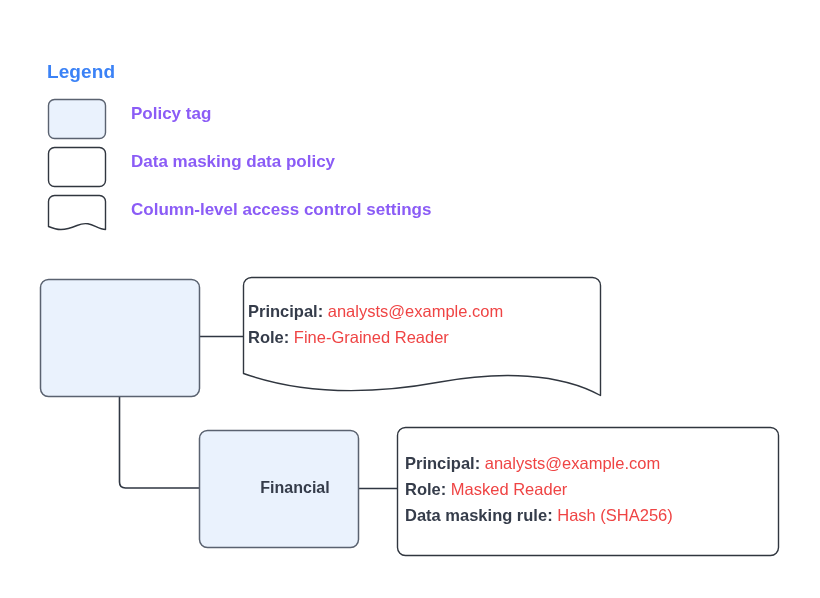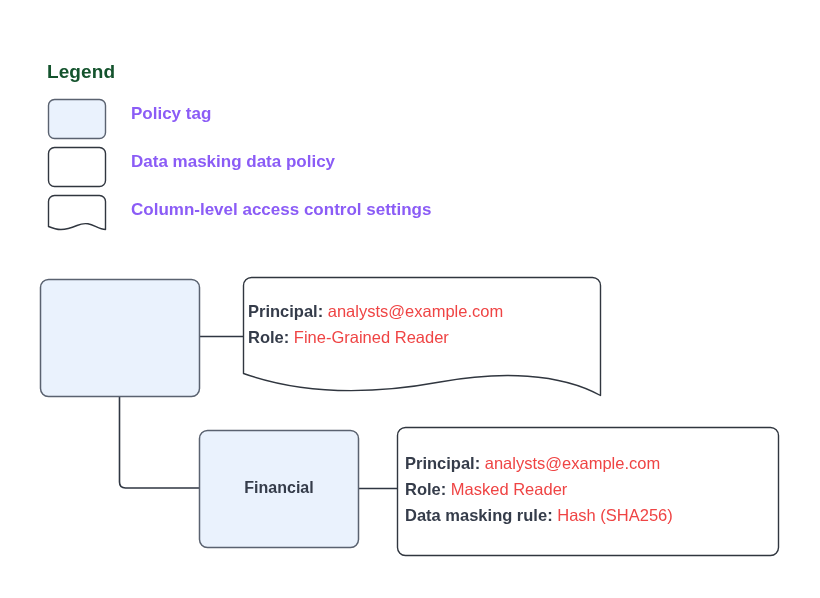--- a/index.html
+++ b/index.html
@@ -28,21 +28,21 @@
     overflow: visible;
   }
 
   
   .legend-title {
     position: absolute;
     left: 47px;
     top: 61px;
     font-size: 19px;
     font-weight: bold;
-    color: #14532d;
+    color: #3b82f6;
     letter-spacing: 0.1px;
     white-space: nowrap;
   }
   .legend-label {
     position: absolute;
     font-size: 17px;
     font-weight: bold;
     color: #8b5cf6;
     white-space: nowrap;
     left: 131px;
@@ -62,20 +62,21 @@
   }
   #label-confidential {
     left: 40px;
     top: 327px;
     width: 160px;
   }
   #label-financial {
     left: 199px;
     top: 479px;
     width: 160px;
+    padding-left: 16px;
   }
 
   
   .callout-text {
     position: absolute;
     font-size: 16.5px;
     color: #3b414d;
     line-height: 26px;
     white-space: nowrap;
   }

